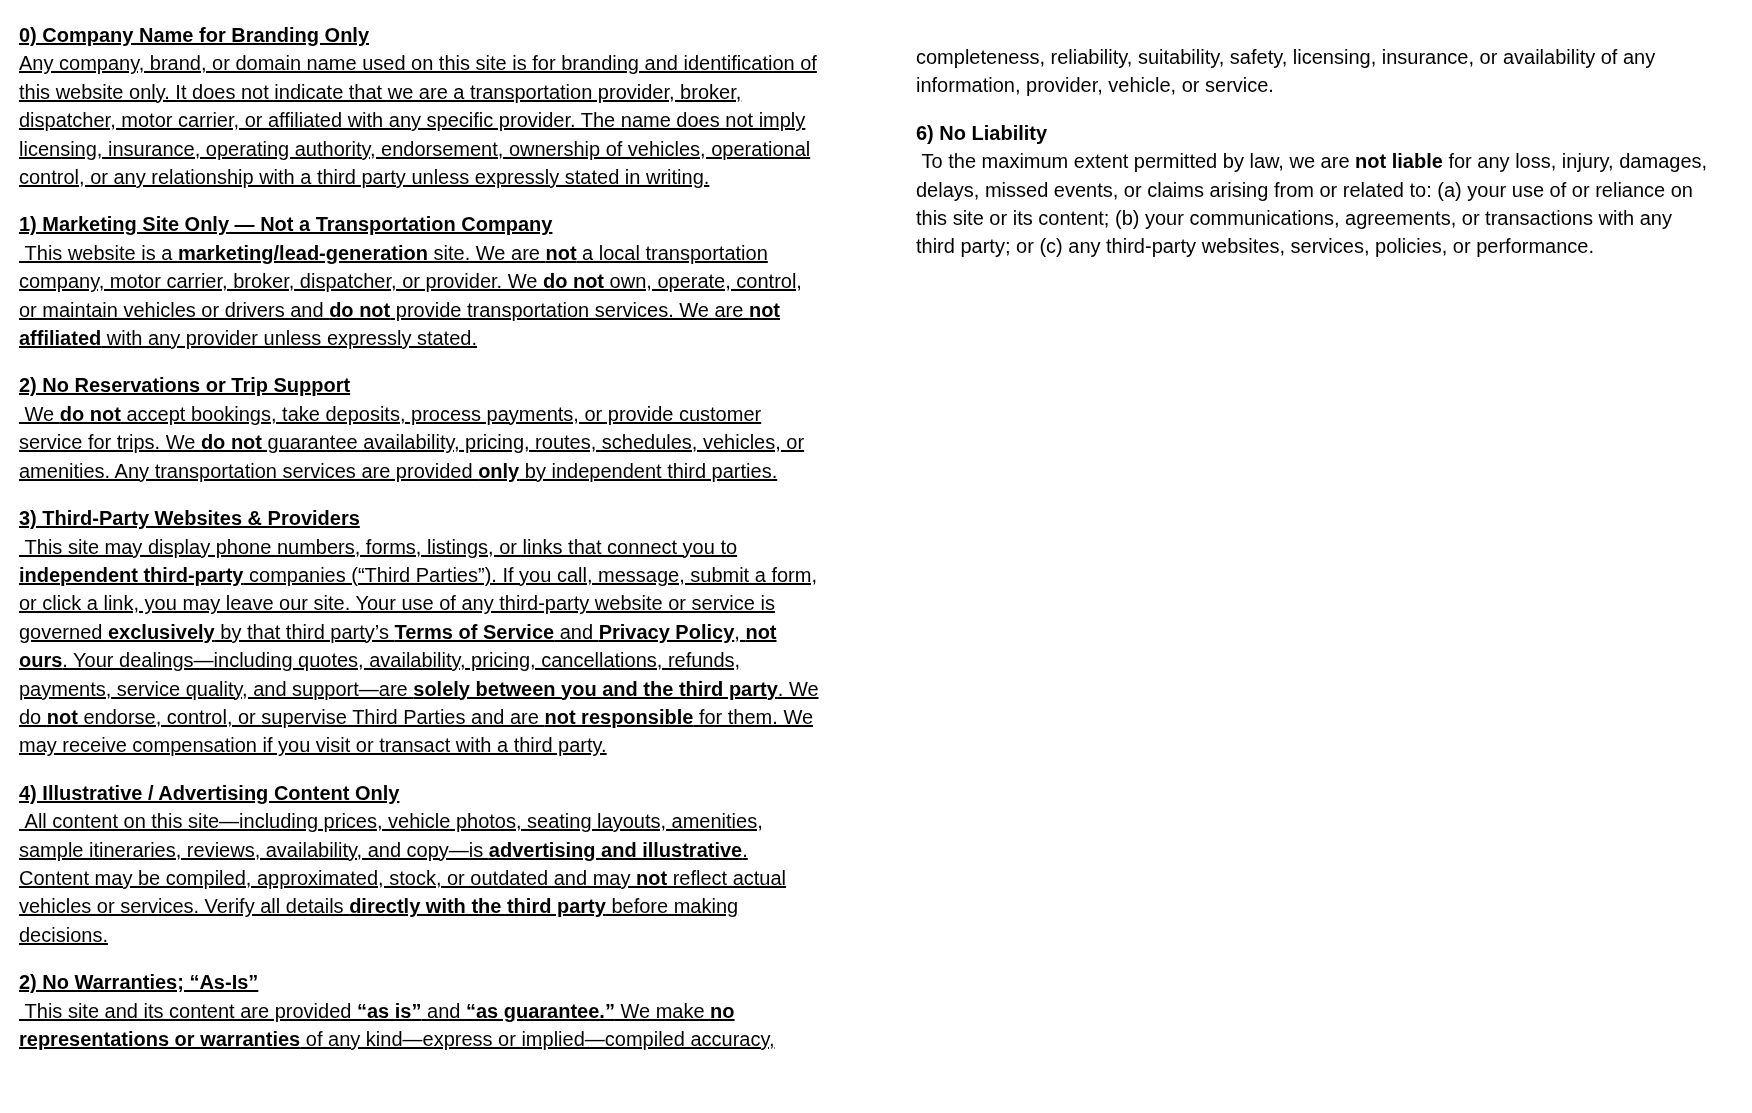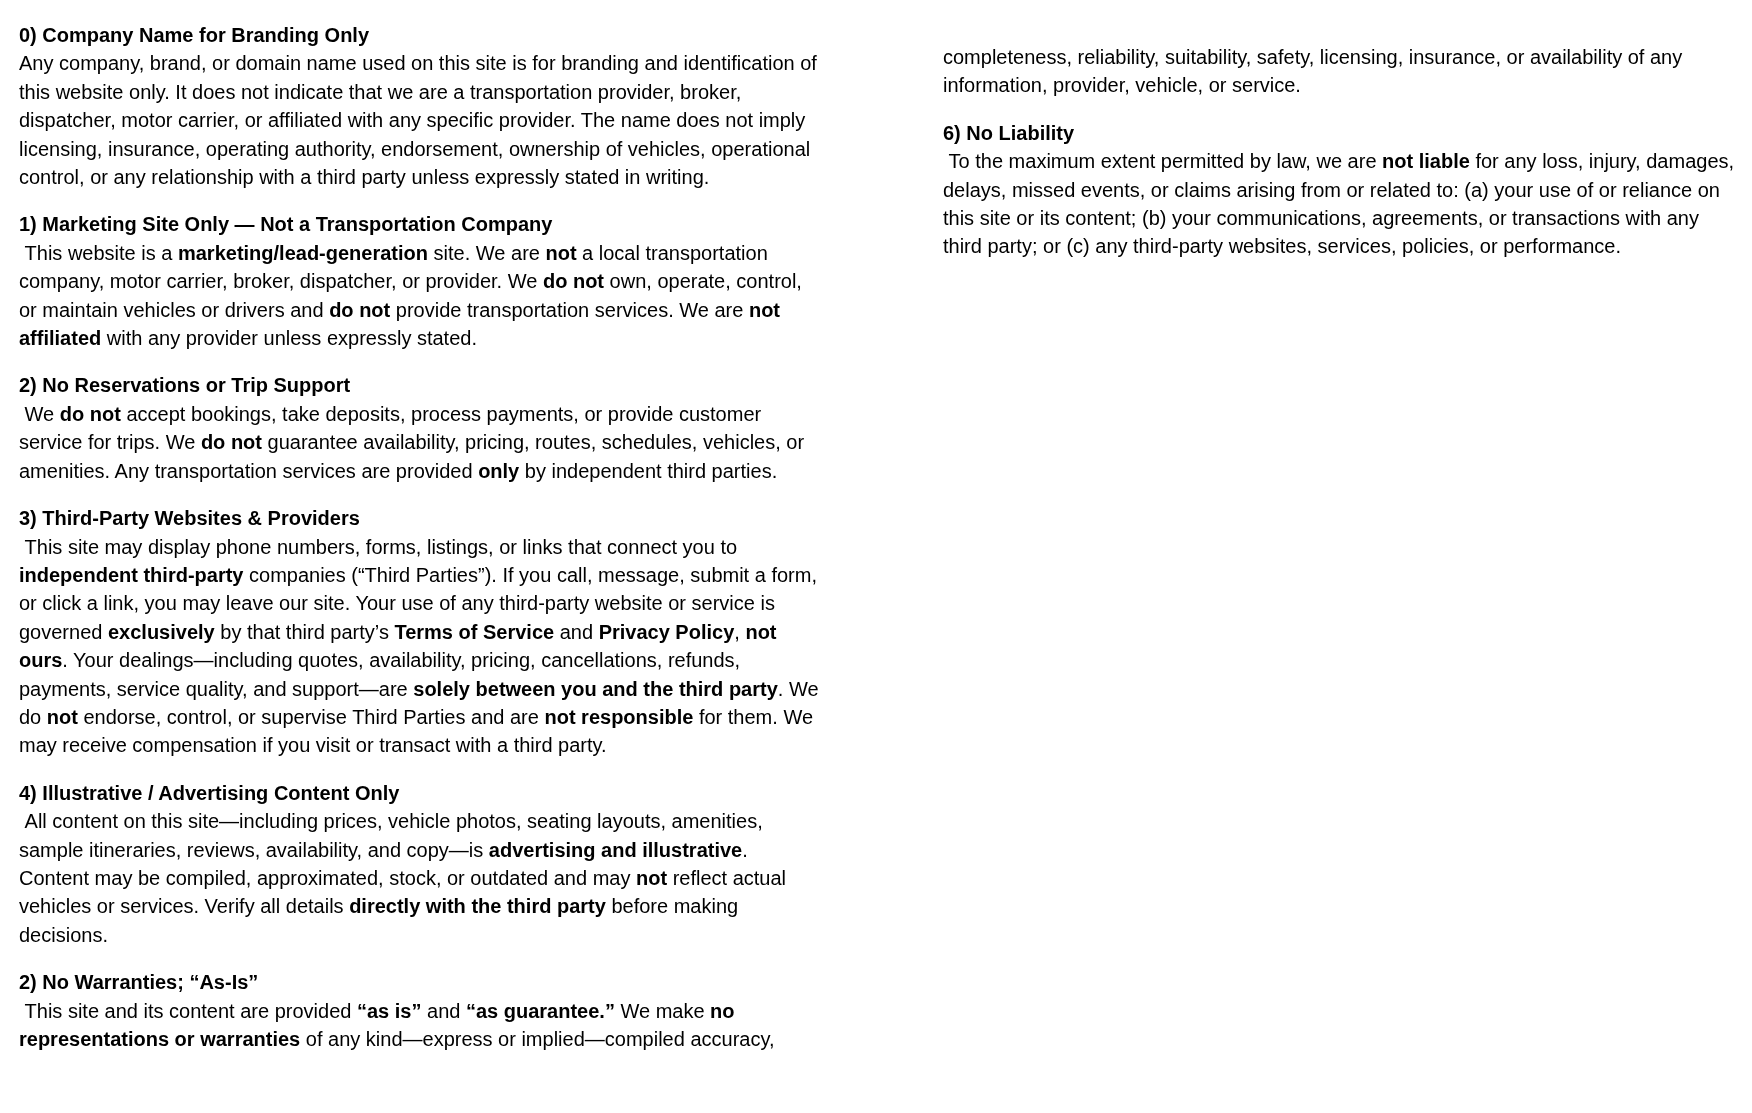--- a/index.html
+++ b/index.html
@@ -16,22 +16,22 @@
     color: var(--page-text, #000000);
     font-family: "Liberation Sans", "DejaVu Sans", sans-serif;
     font-size: 20px;
     line-height: 28.4px;
     -webkit-font-smoothing: antialiased;
   }
   .col {
     position: absolute;
     width: 800px;
   }
-  .col-left  { left: 19px;  top: 21px; }
-  .col-right { left: 943px; top: 43px; }
+  .col-left  { left: 19px;  top: 21px; text-decoration: underline; }
+  .col-right { left: 916px; top: 43px; }
   p.section {
     margin: 0 0 19px 0;
     padding: 0;
   }
   p.section b { font-weight: 700; }
 </style>
 </head>
 <body>
 
 <div class="page" style="--page-bg: #ffffff; --page-text: #000000;">

